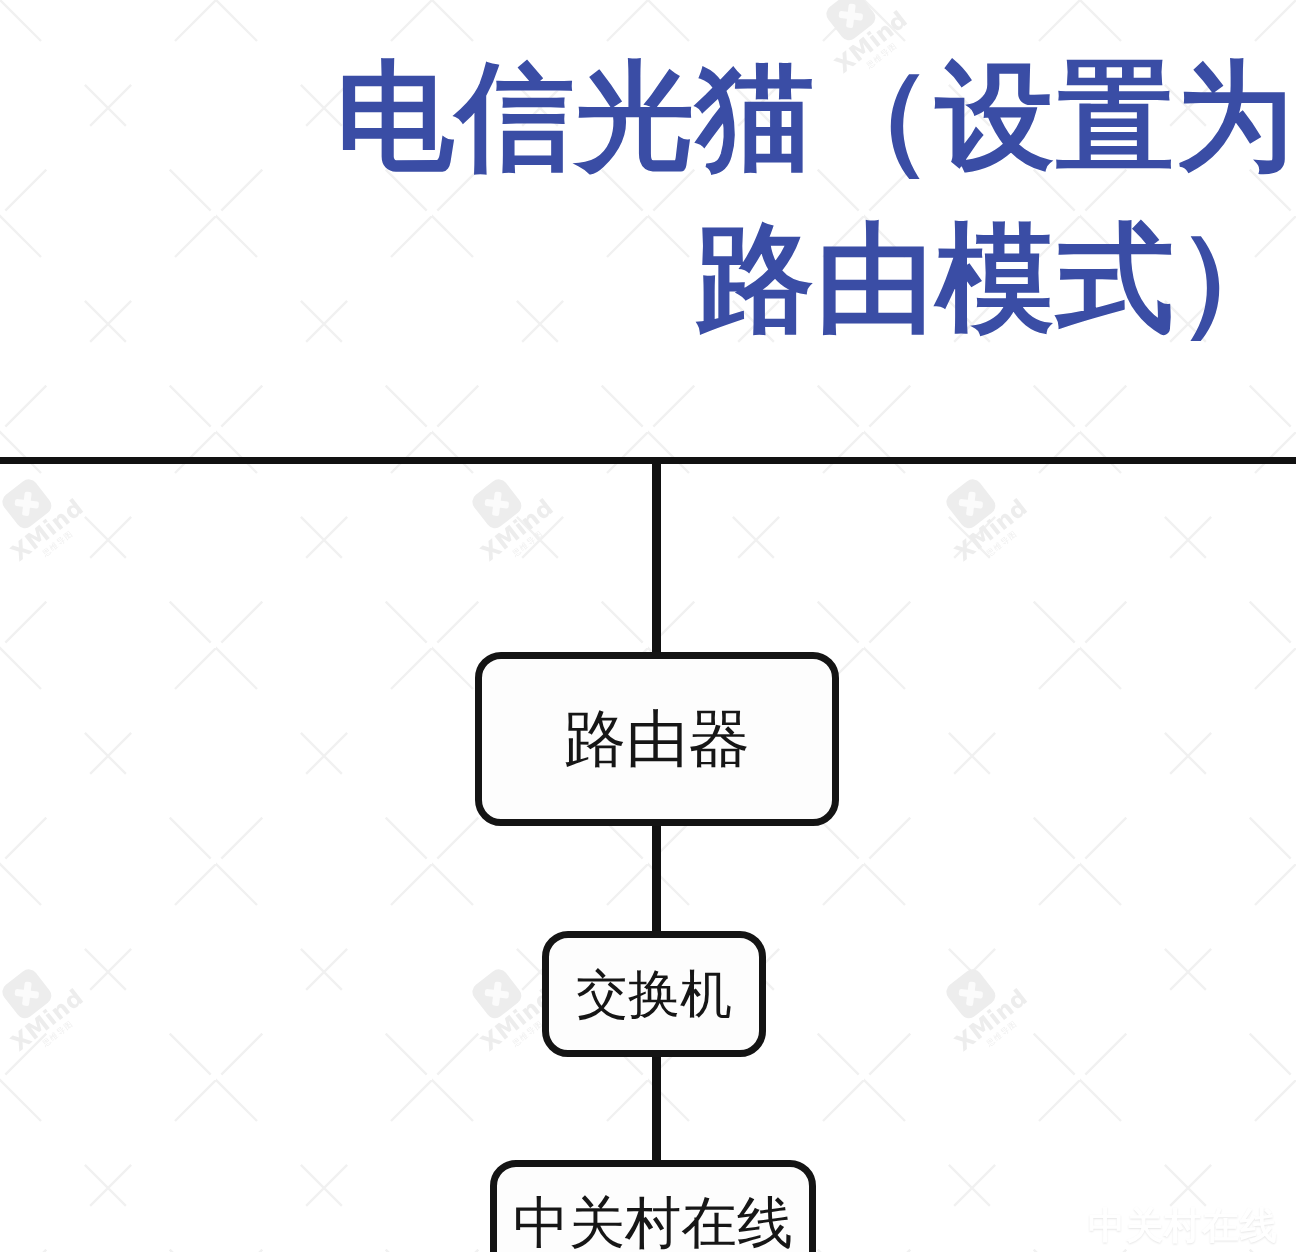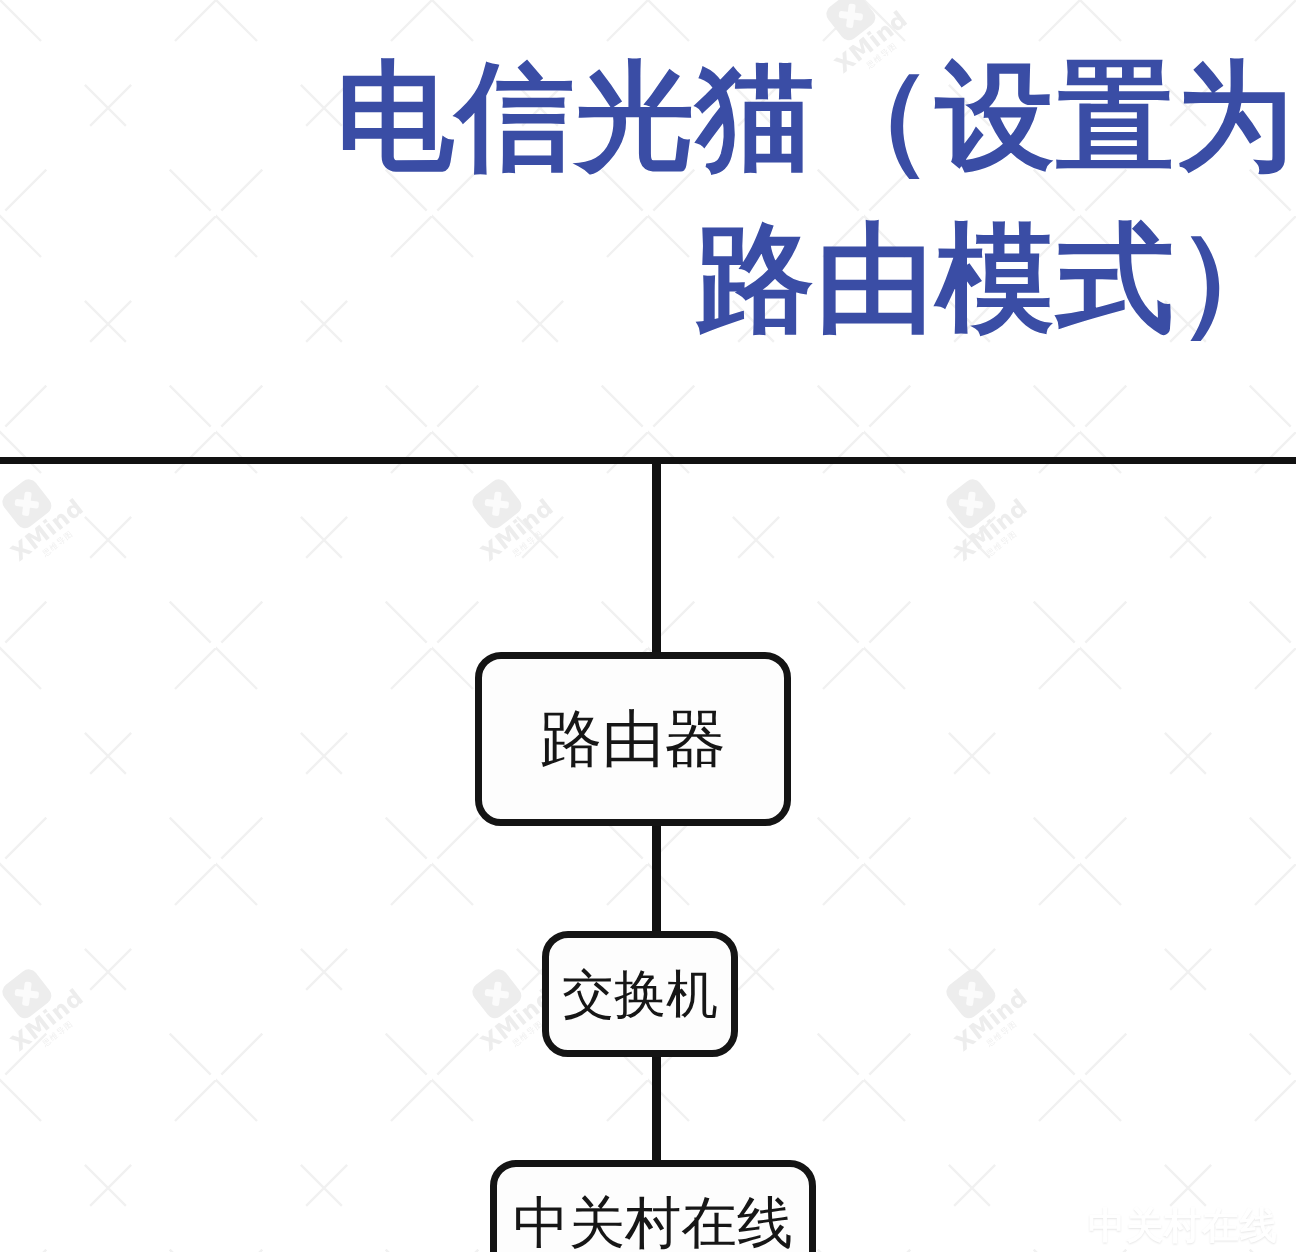--- a/index.html
+++ b/index.html
@@ -111,22 +111,22 @@
     border: 7px solid #141414;
     border-radius: 26px;
     display: flex;
     align-items: center;
     justify-content: center;
     color: #161616;
     font-family: "DejaVu Sans", "Liberation Sans", sans-serif;
     font-weight: 400;
     line-height: 1;
   }
-  #node-router   { left: 475px; top: 652px;  width: 316px; height: 174px; font-size: 62px; }
-  #node-switch   { left: 542px; top: 931px;  width: 196px; height: 126px; font-size: 52px; }
+  #node-router   { left: 475px; top: 652px;  width: 364px; height: 174px; font-size: 62px; }
+  #node-switch   { left: 542px; top: 931px;  width: 224px; height: 126px; font-size: 52px; }
   #node-terminal { left: 490px; top: 1160px; width: 326px; height: 160px; font-size: 56px;
                    border-bottom-left-radius: 0; border-bottom-right-radius: 0;
                    align-items: flex-start; padding-top: 28px; }
 
   
   #zol {
     position: absolute;
     z-index: 6;
     right: 18px;
     bottom: 8px;

